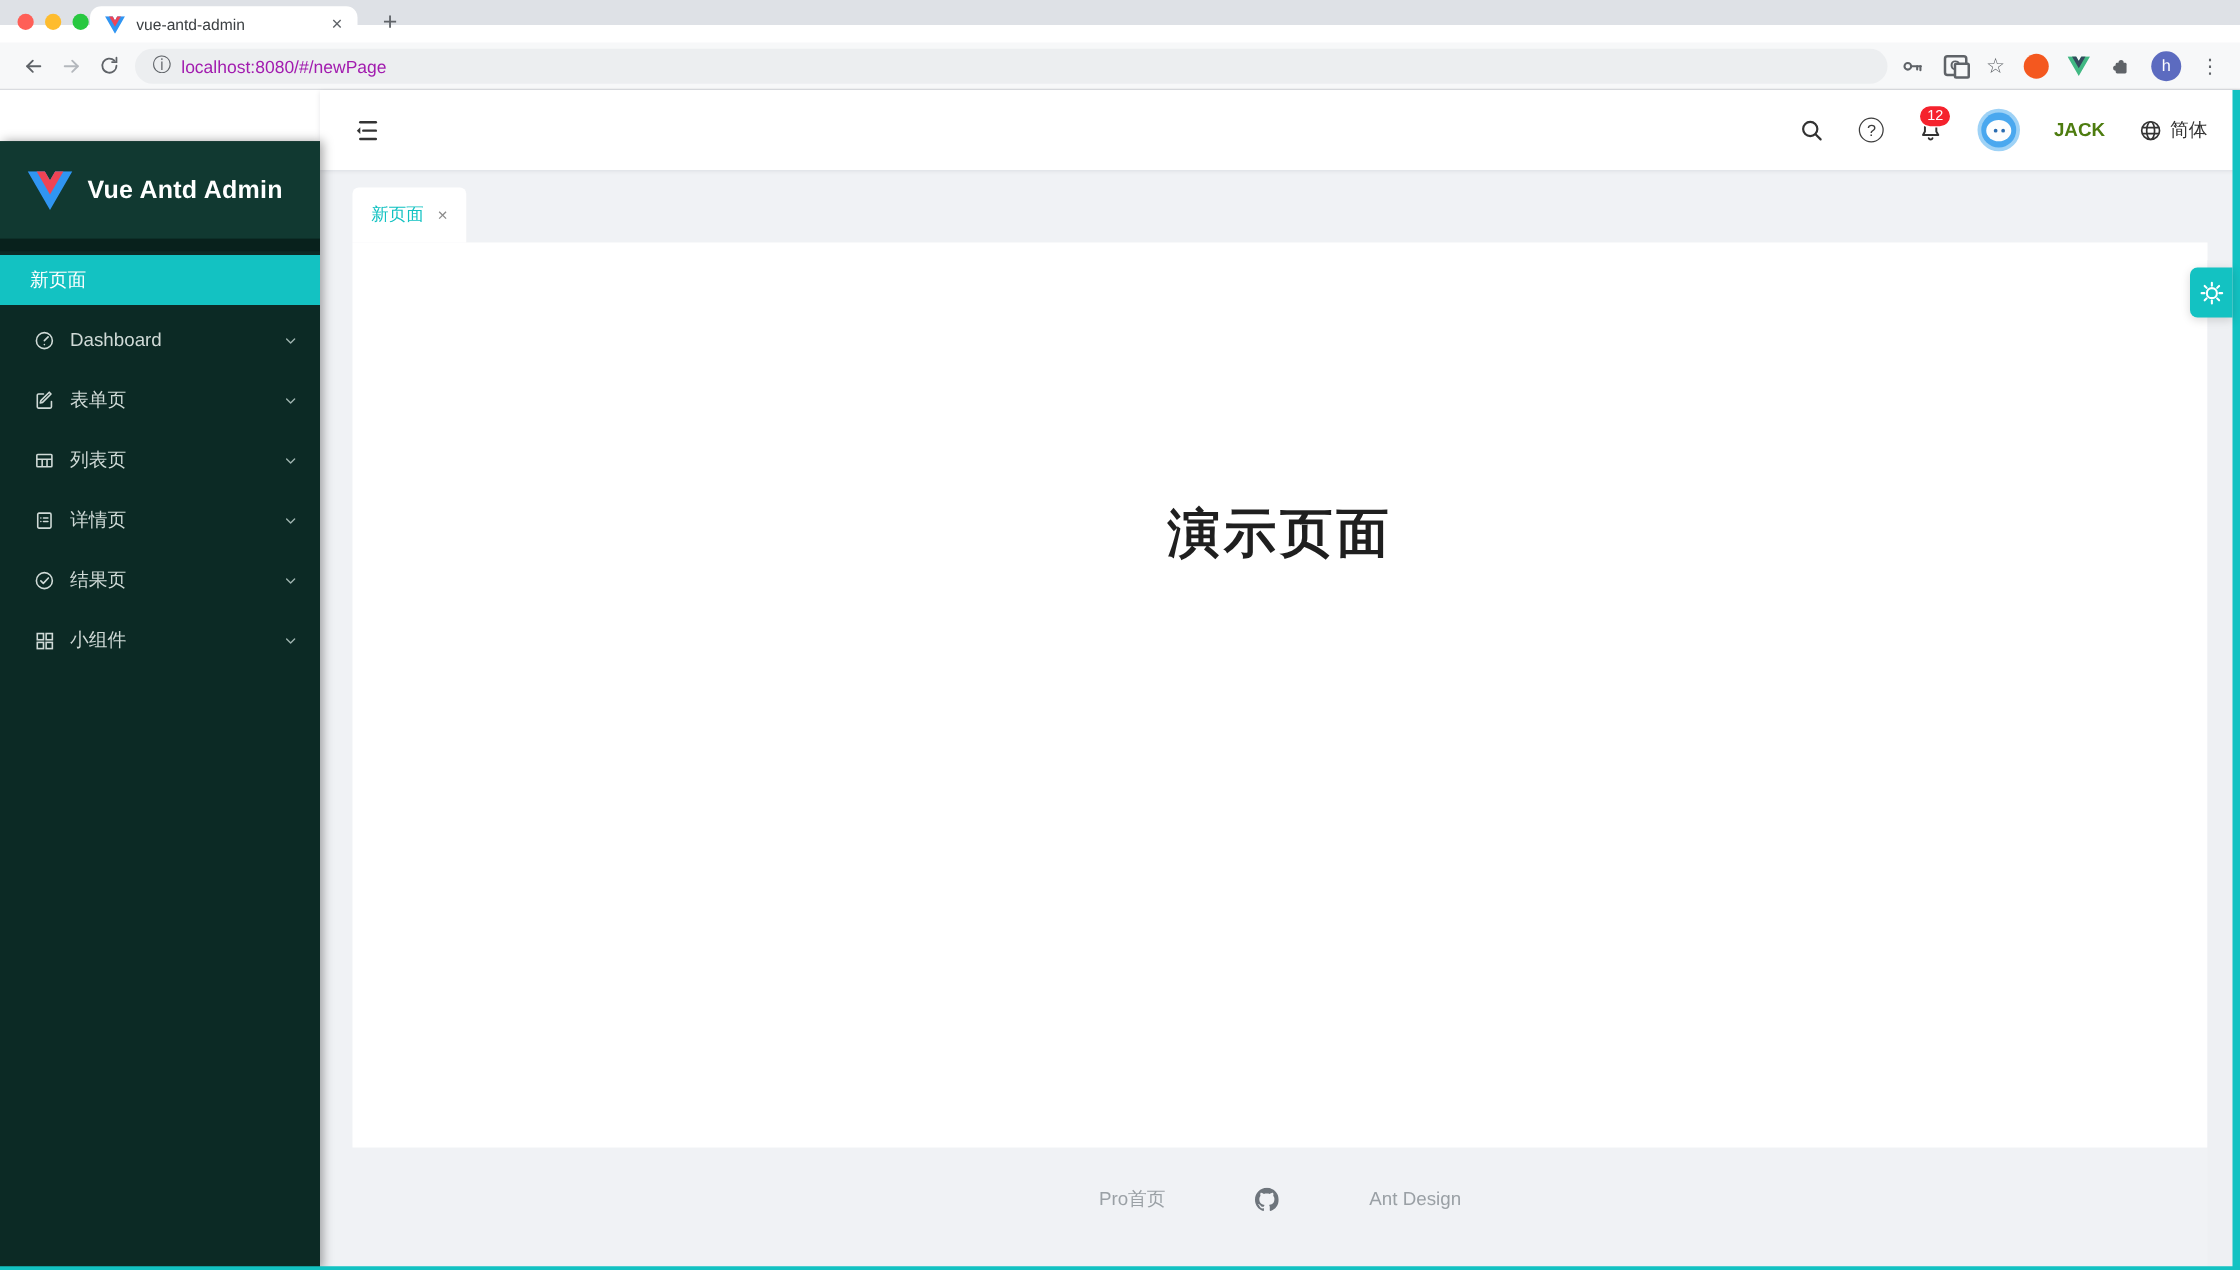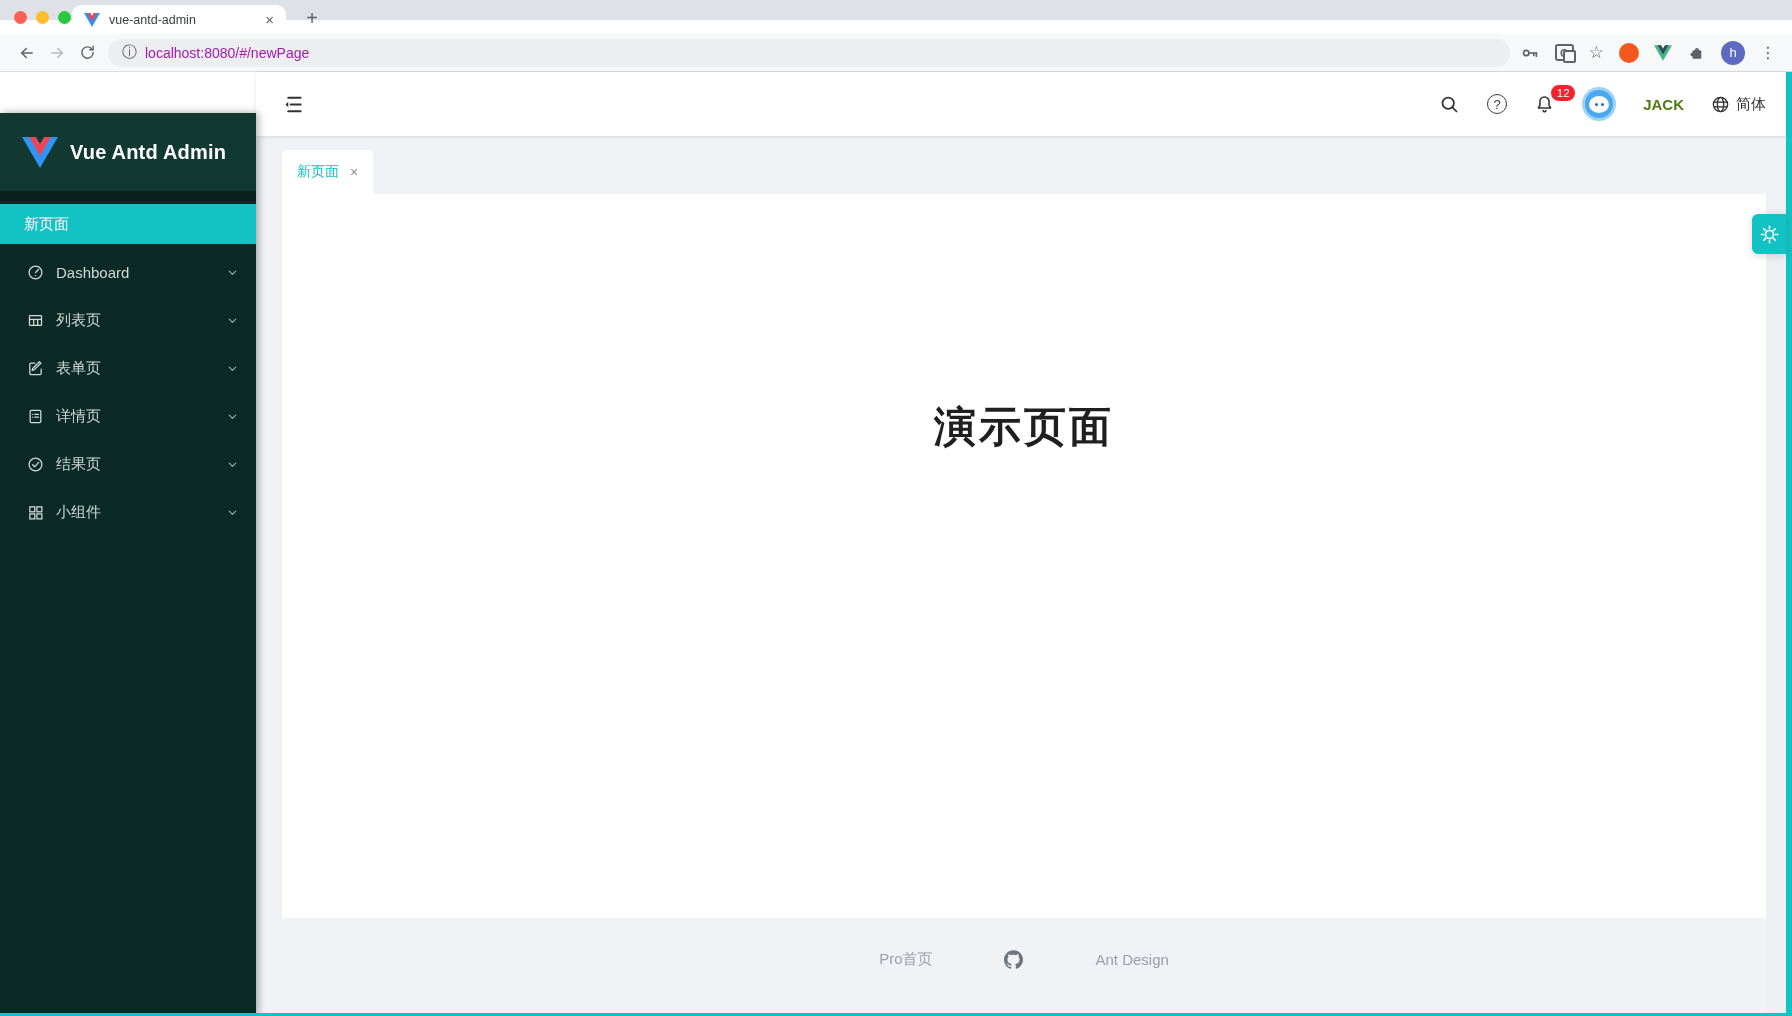--- a/index.html
+++ b/index.html
@@ -55,21 +55,21 @@
 
   
   .main { flex:1; display:flex; flex-direction:column; background:#f0f2f5; position:relative; min-width:0; }
   .appheader { height:64px; background:#fff; display:flex; align-items:center; padding:0 26px;
     box-shadow:0 1px 4px rgba(0,21,41,.1); position:relative; z-index:2; }
   .hdr-right { margin-left:auto; display:flex; align-items:center; gap:27px; }
   .hicon { display:flex; align-items:center; justify-content:center; color:#333; }
   .qmark { width:20px; height:20px; border:1.5px solid #3d3d3d; border-radius:50%; font-size:13px;
     color:#3d3d3d; display:flex; align-items:center; justify-content:center; }
   .bell-wrap { position:relative; display:flex; }
-  .badge { position:absolute; top:-10px; left:16px; min-width:26px; height:18px; background:#f5222d;
+  .badge { position:absolute; top:-10px; left:1px; min-width:26px; height:18px; background:#f5222d;
     color:#fff; font-size:11.5px; border-radius:9px; display:flex; align-items:center; justify-content:center;
     padding:0 5px; border:1px solid #fff; }
   .avatar { width:34px; height:34px; border-radius:50%; background:#9ed2f6; position:relative; overflow:hidden; }
   .avatar .hood { position:absolute; inset:3px; border-radius:50%; background:#4aa8ef; }
   .avatar .face { position:absolute; left:7px; top:9px; width:20px; height:17px; border-radius:50%; background:#fdfdfd; }
   .avatar .eye { position:absolute; width:3px; height:3px; border-radius:50%; background:#2b6cb0; top:16px; }
   .avatar .eye.l{ left:13px; } .avatar .eye.r{ left:19px; }
   .uname { font-size:15px; font-weight:bold; color:#4d7c0f; }
   .lang { display:flex; align-items:flex-end; gap:6px; font-size:15px; color:#333; }
 
@@ -199,40 +199,40 @@
             </svg>
           <span>Dashboard</span>
           <span class="chev">
             <svg width="11" height="11" viewBox="0 0 24 24" fill="none" stroke="#9fb3af" stroke-width="2.4" stroke-linecap="round" stroke-linejoin="round">
                 <path d="M5 9l7 7 7-7"></path>
               </svg>
           </span>
         </div>
 
         <div class="mi">
+          <svg class="mico" width="17" height="17" viewBox="0 0 24 24" fill="none" stroke="#d0dad7" stroke-width="1.8" stroke-linecap="round" stroke-linejoin="round">
+              <path d="M20 13v6a1.5 1.5 0 0 1-1.5 1.5h-13A1.5 1.5 0 0 1 4 19V6a1.5 1.5 0 0 1 1.5-1.5H11"></path>
+              <path d="M10 14l9.5-9.5 0 0-2-2L8 12l-0.6 2.6z"></path>
+            </svg>
+          <span>表单页</span>
+          <span class="chev">
+            <svg width="11" height="11" viewBox="0 0 24 24" fill="none" stroke="#9fb3af" stroke-width="2.4" stroke-linecap="round" stroke-linejoin="round">
+                <path d="M5 9l7 7 7-7"></path>
+              </svg>
+          </span>
+        </div>
+
+        <div class="mi">
           <svg class="mico" width="17" height="17" viewBox="0 0 24 24" fill="none" stroke="#d0dad7" stroke-width="1.8">
               <rect x="3.5" y="5" width="17" height="14" rx="1"></rect>
               <path d="M3.5 10.5h17"></path>
               <path d="M9.5 10.5V19"></path>
               <path d="M15 10.5V19"></path>
             </svg>
           <span>列表页</span>
-          <span class="chev">
-            <svg width="11" height="11" viewBox="0 0 24 24" fill="none" stroke="#9fb3af" stroke-width="2.4" stroke-linecap="round" stroke-linejoin="round">
-                <path d="M5 9l7 7 7-7"></path>
-              </svg>
-          </span>
-        </div>
-
-        <div class="mi">
-          <svg class="mico" width="17" height="17" viewBox="0 0 24 24" fill="none" stroke="#d0dad7" stroke-width="1.8" stroke-linecap="round" stroke-linejoin="round">
-              <path d="M20 13v6a1.5 1.5 0 0 1-1.5 1.5h-13A1.5 1.5 0 0 1 4 19V6a1.5 1.5 0 0 1 1.5-1.5H11"></path>
-              <path d="M10 14l9.5-9.5 0 0-2-2L8 12l-0.6 2.6z"></path>
-            </svg>
-          <span>表单页</span>
           <span class="chev">
             <svg width="11" height="11" viewBox="0 0 24 24" fill="none" stroke="#9fb3af" stroke-width="2.4" stroke-linecap="round" stroke-linejoin="round">
                 <path d="M5 9l7 7 7-7"></path>
               </svg>
           </span>
         </div>
 
         <div class="mi">
           <svg class="mico" width="17" height="17" viewBox="0 0 24 24" fill="none" stroke="#d0dad7" stroke-width="1.8" stroke-linecap="round">
               <rect x="4.5" y="3.5" width="15" height="17" rx="1.5"></rect>

